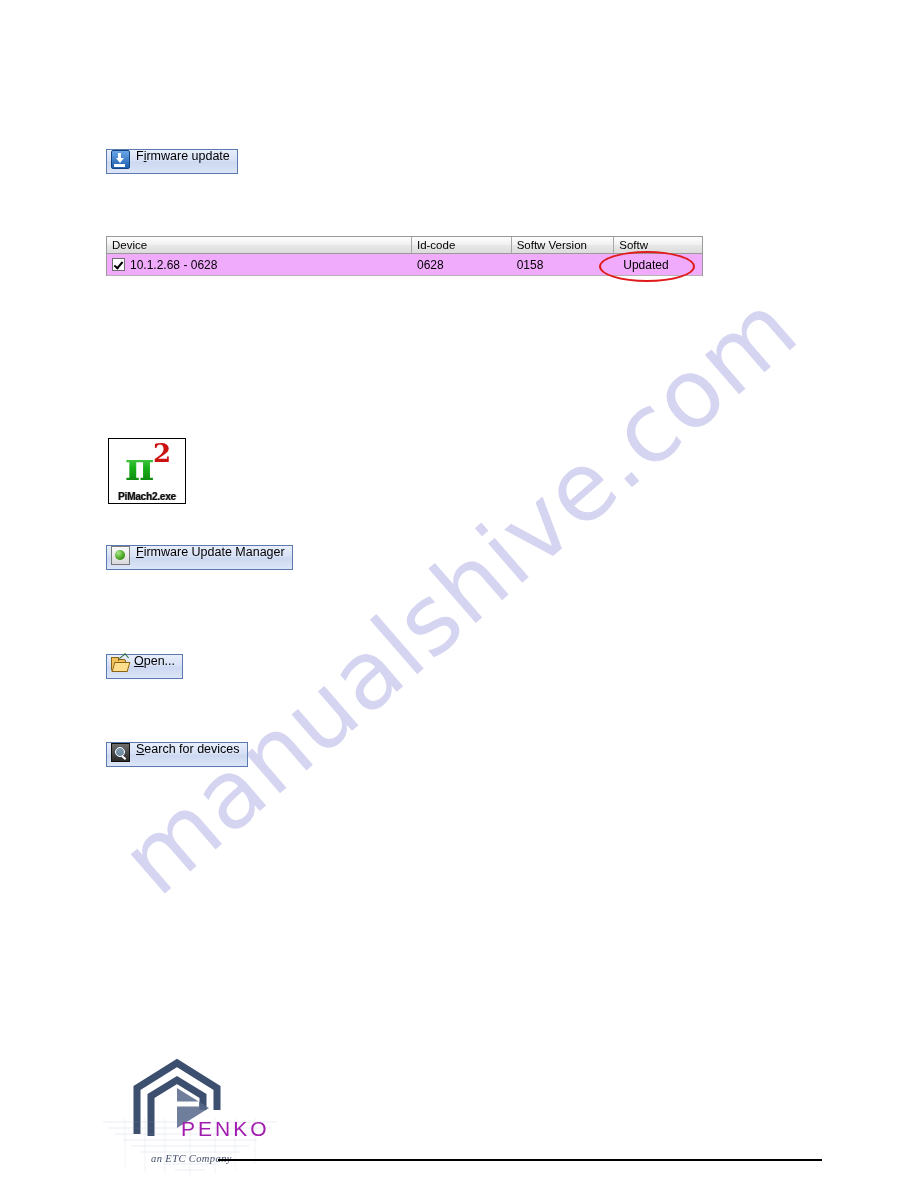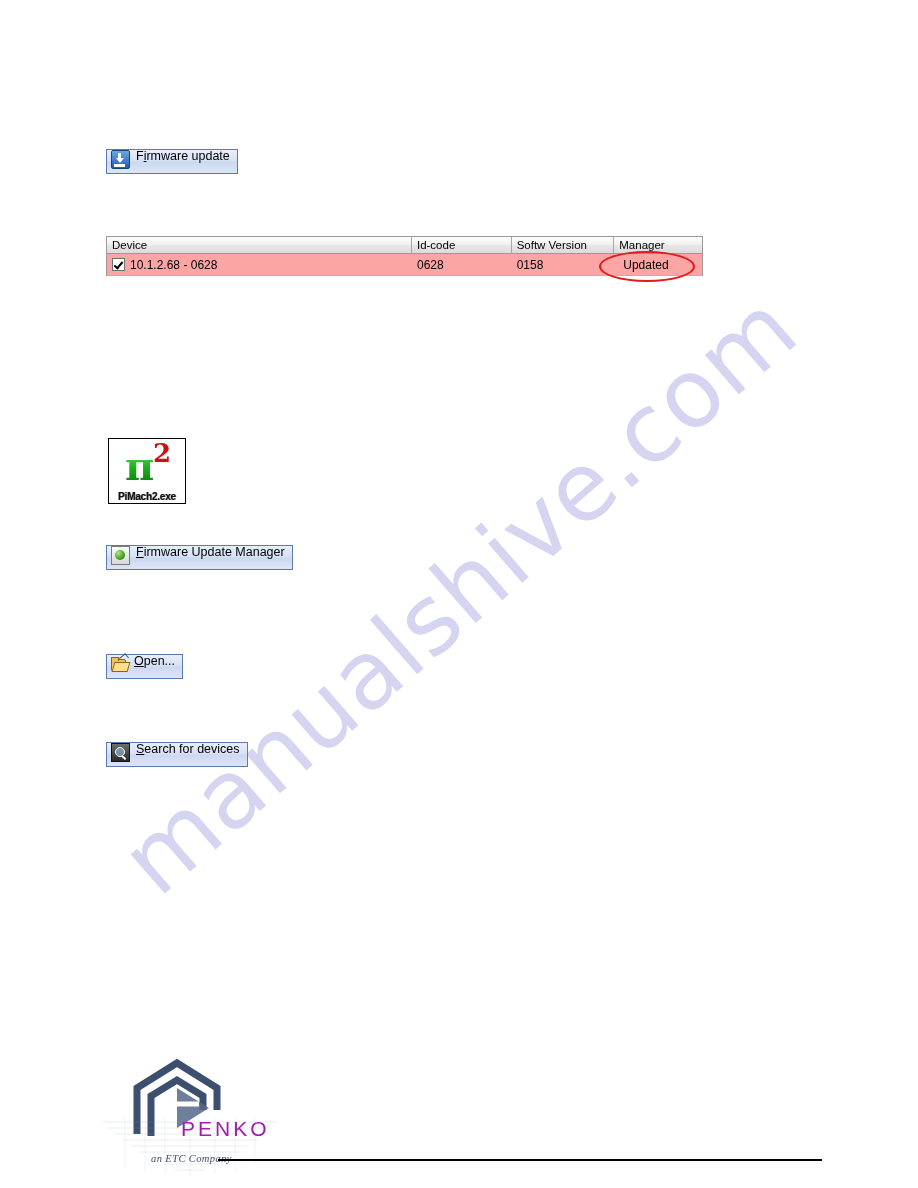--- a/index.html
+++ b/index.html
@@ -166,21 +166,21 @@
     background: #ffffff;
     transform: rotate(42deg);
     transform-origin: left center;
   }
 
   
   #device-table {
     position: absolute;
     border: 1px solid #9a9a9a;
     border-bottom: none;
-    background: #fca5a5;
+    background: #f0abfc;
     box-sizing: border-box;
     font-size: 12px;
   }
   #device-table .thead {
     display: flex;
     height: 16px;
     background: linear-gradient(to bottom, #fdfdfd 0%, #f2f2f2 45%, #e6e6e6 55%, #dcdcdc 100%);
     border-bottom: 1px solid #9a9a9a;
   }
   #device-table .th {
@@ -349,21 +349,21 @@
         <span class="tray"></span>
       </span>
     <span class="lbl">F<u>i</u>rmware update</span>
   </div>
 
   <div id="device-table" class="layer" style="left:106px; top:236px; width:597px;">
     <div class="thead">
       <div class="th" style="width:306px;">Device</div>
       <div class="th" style="width:100px;">Id-code</div>
       <div class="th" style="width:103px;">Softw Version</div>
-      <div class="th" style="width:88px;">Manager</div>
+      <div class="th" style="width:88px;">Softw</div>
     </div>
     <div class="trow">
       <div class="td" style="width:306px;">
         <span class="chk"></span>
         <span>10.1.2.68 - 0628</span>
       </div>
       <div class="td" style="width:100px;">0628</div>
       <div class="td" style="width:103px;">0158</div>
       <div class="td" style="width:88px;padding-left:9px;">Updated</div>
     </div>

